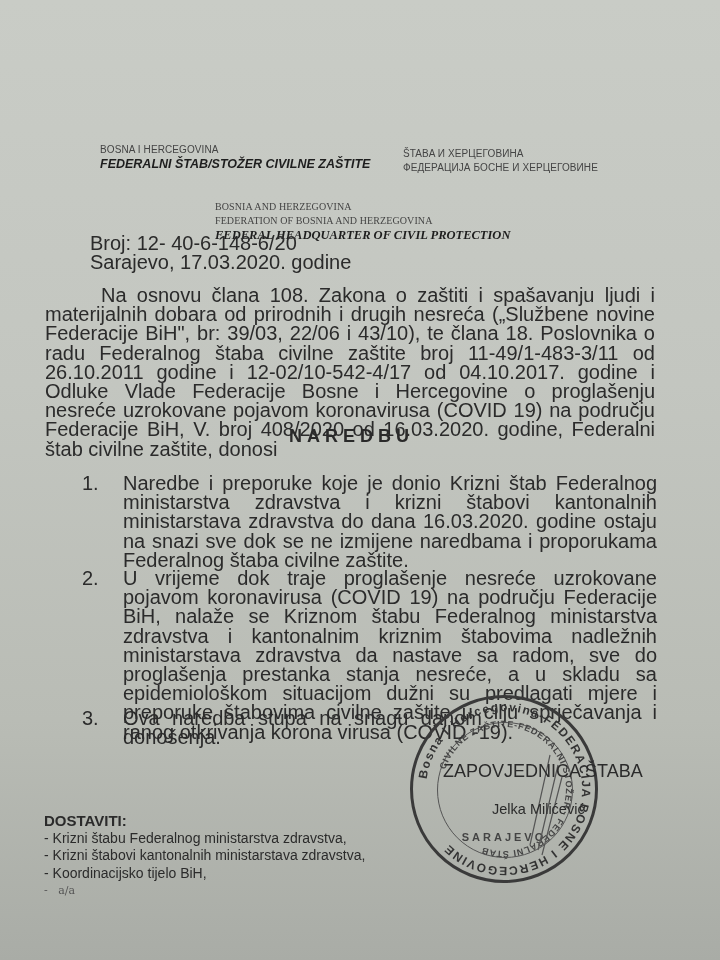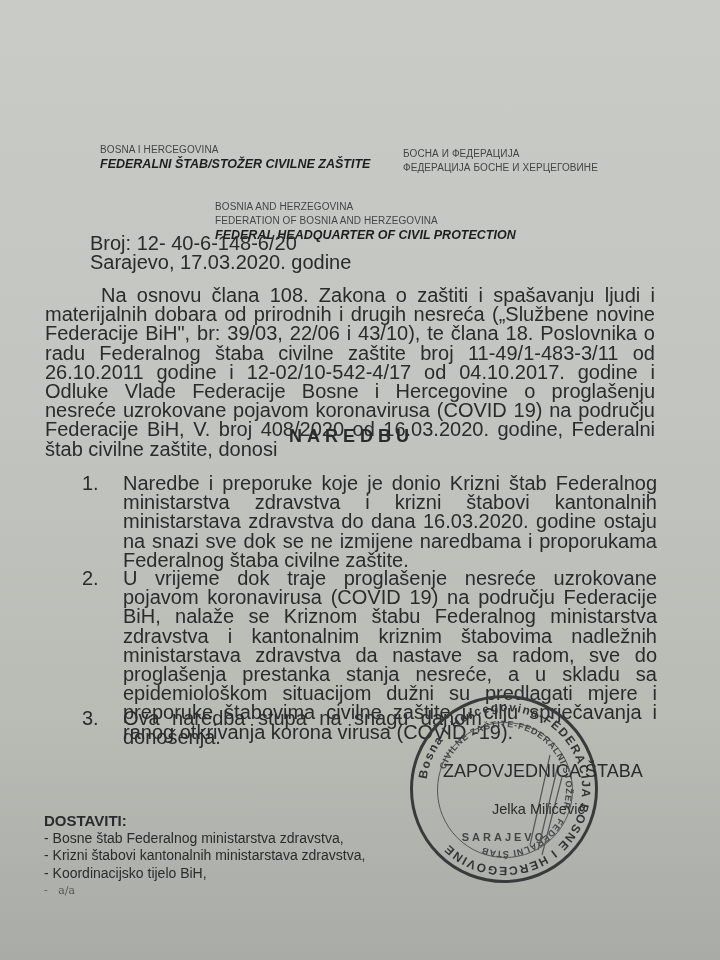--- a/index.html
+++ b/index.html
@@ -33,25 +33,25 @@
 </style>
 </head>
 <body>
 
 <div class="abs hdr" style="left:100px; top:143px; width:300px;">
   <div class="small">BOSNA I HERCEGOVINA</div>
   <div class="big">FEDERALNI ŠTAB/STOŽER CIVILNE ZAŠTITE</div>
 </div>
 
 <div class="abs hdr" style="left:403px; top:147px; width:280px;">
-  <div class="small">БОСНА И ФЕДЕРАЦИЈА</div>
+  <div class="small">ŠTABA И ХЕРЦЕГОВИНА</div>
   <div class="small">ФЕДЕРАЦИЈА БОСНЕ И ХЕРЦЕГОВИНЕ</div>
 </div>
 
-<div class="abs hdr" style="left:215px; top:200px; width:330px;">
+<div class="abs hdr" style="left:215px; top:200px; width:330px;font-family:Liberation Serif, serif;">
   <div class="small">BOSNIA AND HERZEGOVINA</div>
   <div class="small">FEDERATION OF BOSNIA AND HERZEGOVINA</div>
   <div class="big">FEDERAL HEADQUARTER OF CIVIL PROTECTION</div>
 </div>
 
 <div class="abs txt" style="left:90px; top:234px;">
   <div>Broj: 12- 40-6-148-6/20</div>
   <div>Sarajevo, 17.03.2020. godine</div>
 </div>
 
@@ -92,17 +92,17 @@
     <text x="94" y="146" text-anchor="middle" font-family="Liberation Sans, sans-serif" font-size="11" font-weight="bold" fill="#444" letter-spacing="3">SARAJEVO</text>
     <path d="M140,60 L120,150 M148,70 L128,155 M152,82 L132,160" stroke="#555" stroke-width="1.2" fill="none"></path>
   </svg>
 </div>
 
 <div class="abs txt" style="left:443px; top:762px; font-size:18px;">ZAPOVJEDNICA ŠTABA</div>
 <div class="abs txt" style="left:492px; top:800px; font-size:14.5px;">Jelka Milićević</div>
 
 <div class="abs dist" style="left:44px; top:812px;">
   <div class="head">DOSTAVITI:</div>
-  <div>- Bosne štab Federalnog ministarstva zdravstva,</div>
+  <div>- Krizni štabu Federalnog ministarstva zdravstva,</div>
   <div>- Krizni štabovi kantonalnih ministarstava zdravstva,</div>
   <div>- Koordinacijsko tijelo BiH,</div>
   <div class="serif" style="white-space:pre;">-   a/a</div>
 </div>
 
 </body></html>

